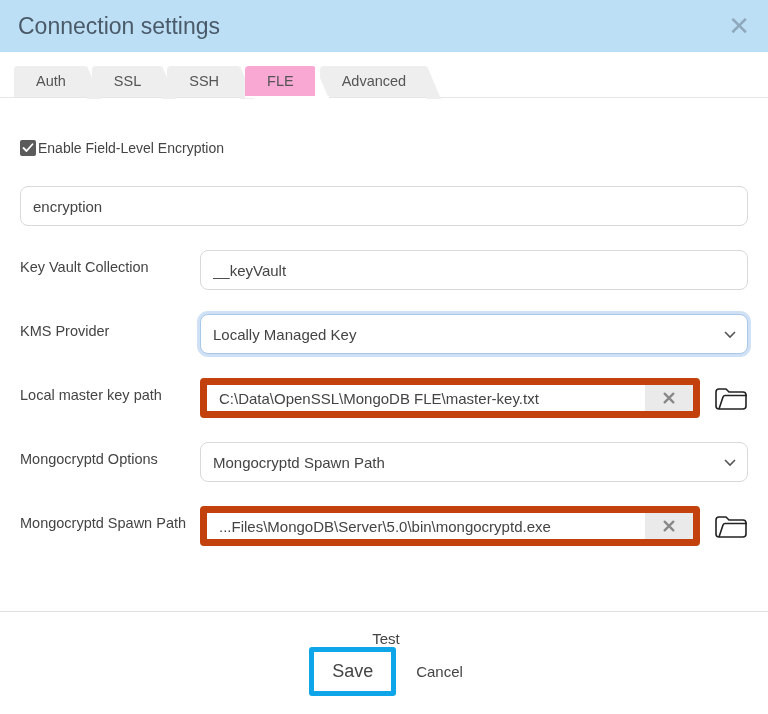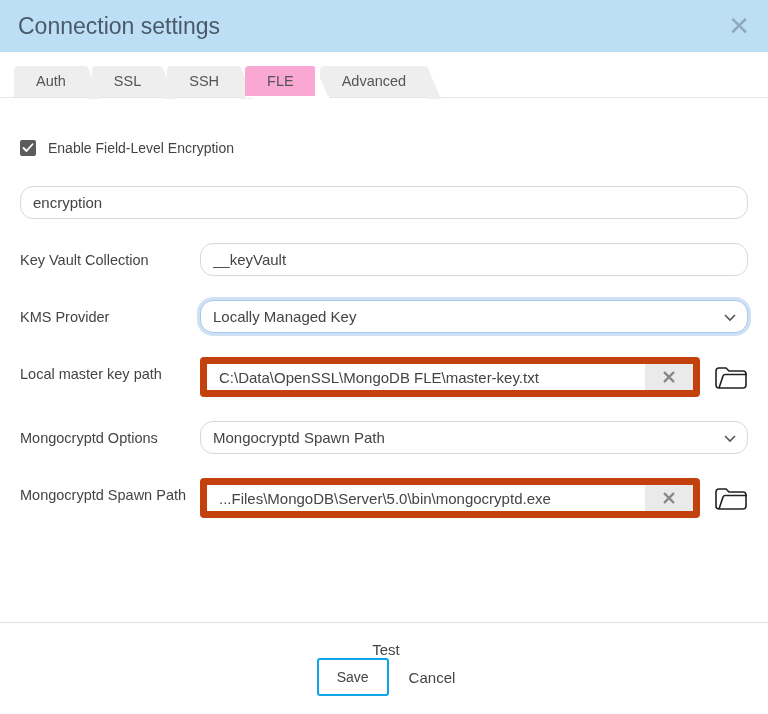--- a/index.html
+++ b/index.html
@@ -69,21 +69,21 @@
     position:absolute;
     left:0; right:-13px; bottom:-1px; height:2px;
     background:#fff;
   }
   .body {
     padding: 20px 20px 0 20px;
   }
   .enable-row {
     display: flex;
     align-items: center;
-    gap: 12px;
+    gap: 2px;
     margin: 22px 0 30px 0;
   }
   .checkbox {
     width: 16px; height: 16px;
     background: #5b5b5b;
     border-radius: 2px;
     display:flex;
     align-items:center;
     justify-content:center;
   }
@@ -100,23 +100,23 @@
     font-size: 14.5px;
   }
   .form-control-wrap {
     flex: 1;
     display: flex;
     align-items: center;
     gap: 14px;
   }
   .text-input, .select {
     flex: 1;
-    height: 33px;
+    height: 40px;
     border: 1px solid #d9d9d9;
-    border-radius: 13px;
+    border-radius: 8px;
     padding: 0 12px;
     font-size: 15px;
     color: #444;
     background: #fff;
     font-family: inherit;
   }
   .select-wrapper {
     flex:1;
     position:relative;
   }
@@ -178,26 +178,26 @@
     border-top:1px solid #e0e0e0;
     padding:18px 24px 18px 28px;
     display:flex;
     align-items:center;
     justify-content:space-between;
     background:#fff;
     flex-direction:column;
   }
   .footer-right { display:flex; align-items:center; gap:20px; }
   .btn-save {
-    border:2px solid #0ea5e9;
+    border:5px solid #0ea5e9;
     border-radius:3px;
     padding:9px 18px;
     background:#fff;
     cursor:pointer;
-    font-size:14px;
+    font-size:18px;
     color:#444;
   }
   .btn-text {
     cursor:pointer;
     font-size:15px;
     color:#444;
   }
 </style>
 </head>
 <body>

